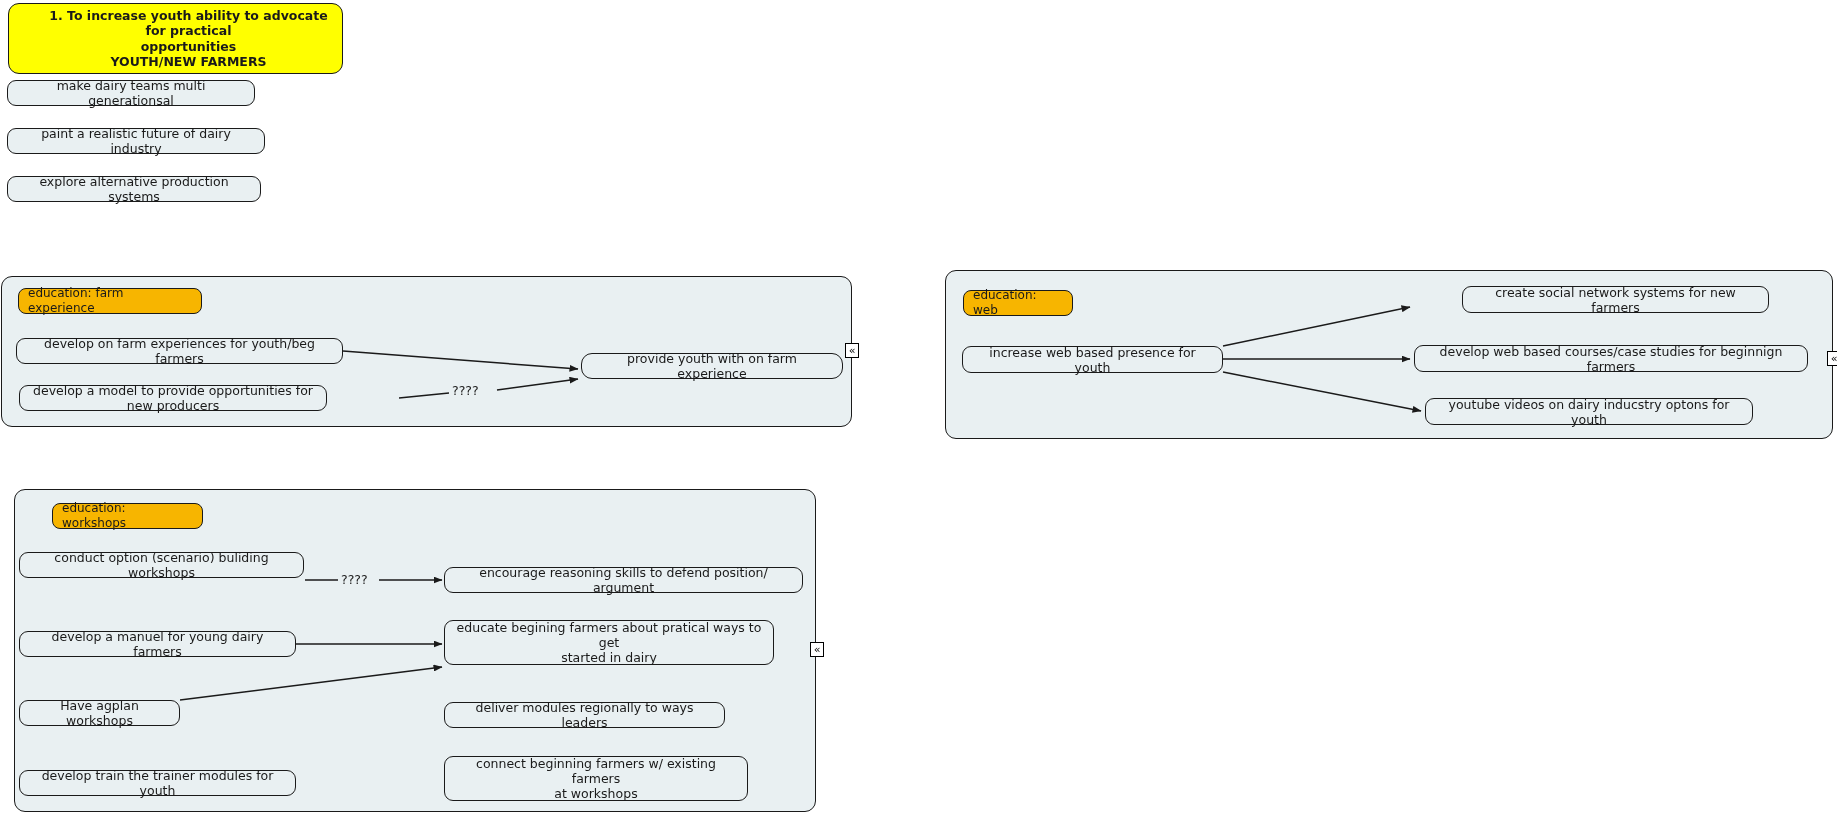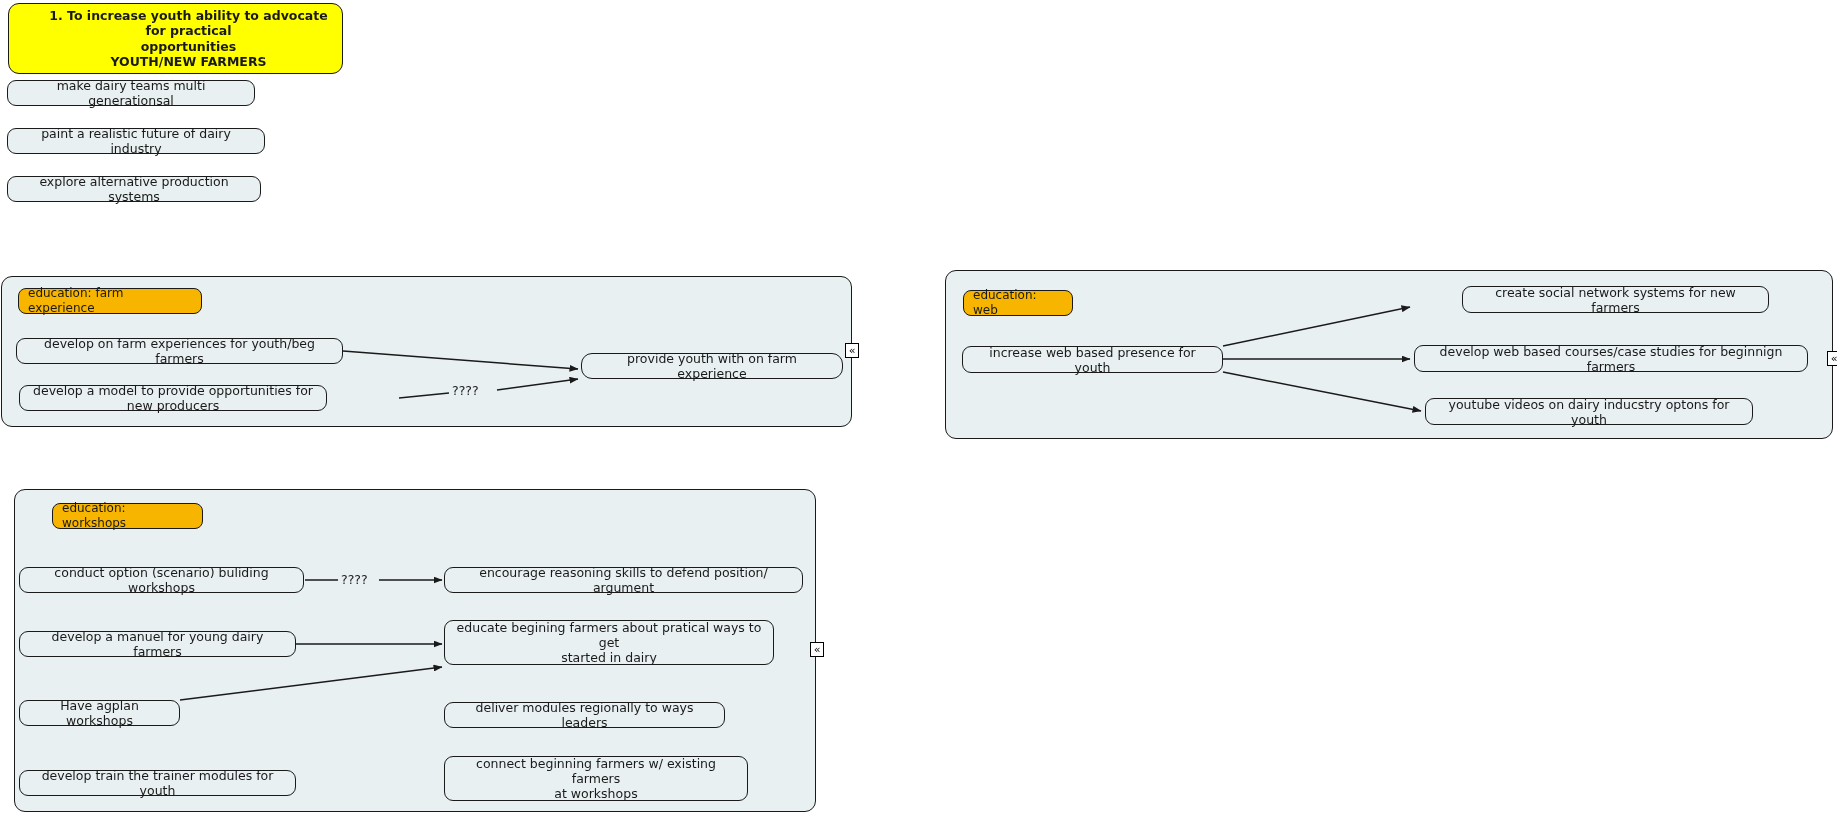--- a/index.html
+++ b/index.html
@@ -218,21 +218,21 @@
   <div class="cluster" style="left:14px; top:489px; width:802px; height:323px;"></div>
 
   <div class="cluster-label" style="left:20px; top:503px; width:151px; height:26px;margin-left:32px;">
     <span class="node-text">education: workshops</span>
   </div>
 
   <div class="collapse-handle" style="left:810px; top:642px;">
     <span>«</span>
   </div>
 
-  <div class="node" style="left:19px; top:567px; width:285px; height:26px;">
+  <div class="node" style="left:19px; top:552px; width:285px; height:26px;">
     <span class="node-text">conduct option (scenario) buliding workshops</span>
   </div>
 
   <div class="node" style="left:444px; top:567px; width:359px; height:26px;">
     <span class="node-text">encourage reasoning skills to defend position/ argument</span>
   </div>
 
   <div class="node" style="left:19px; top:631px; width:277px; height:26px;">
     <span class="node-text">develop a manuel for young dairy farmers</span>
   </div>

